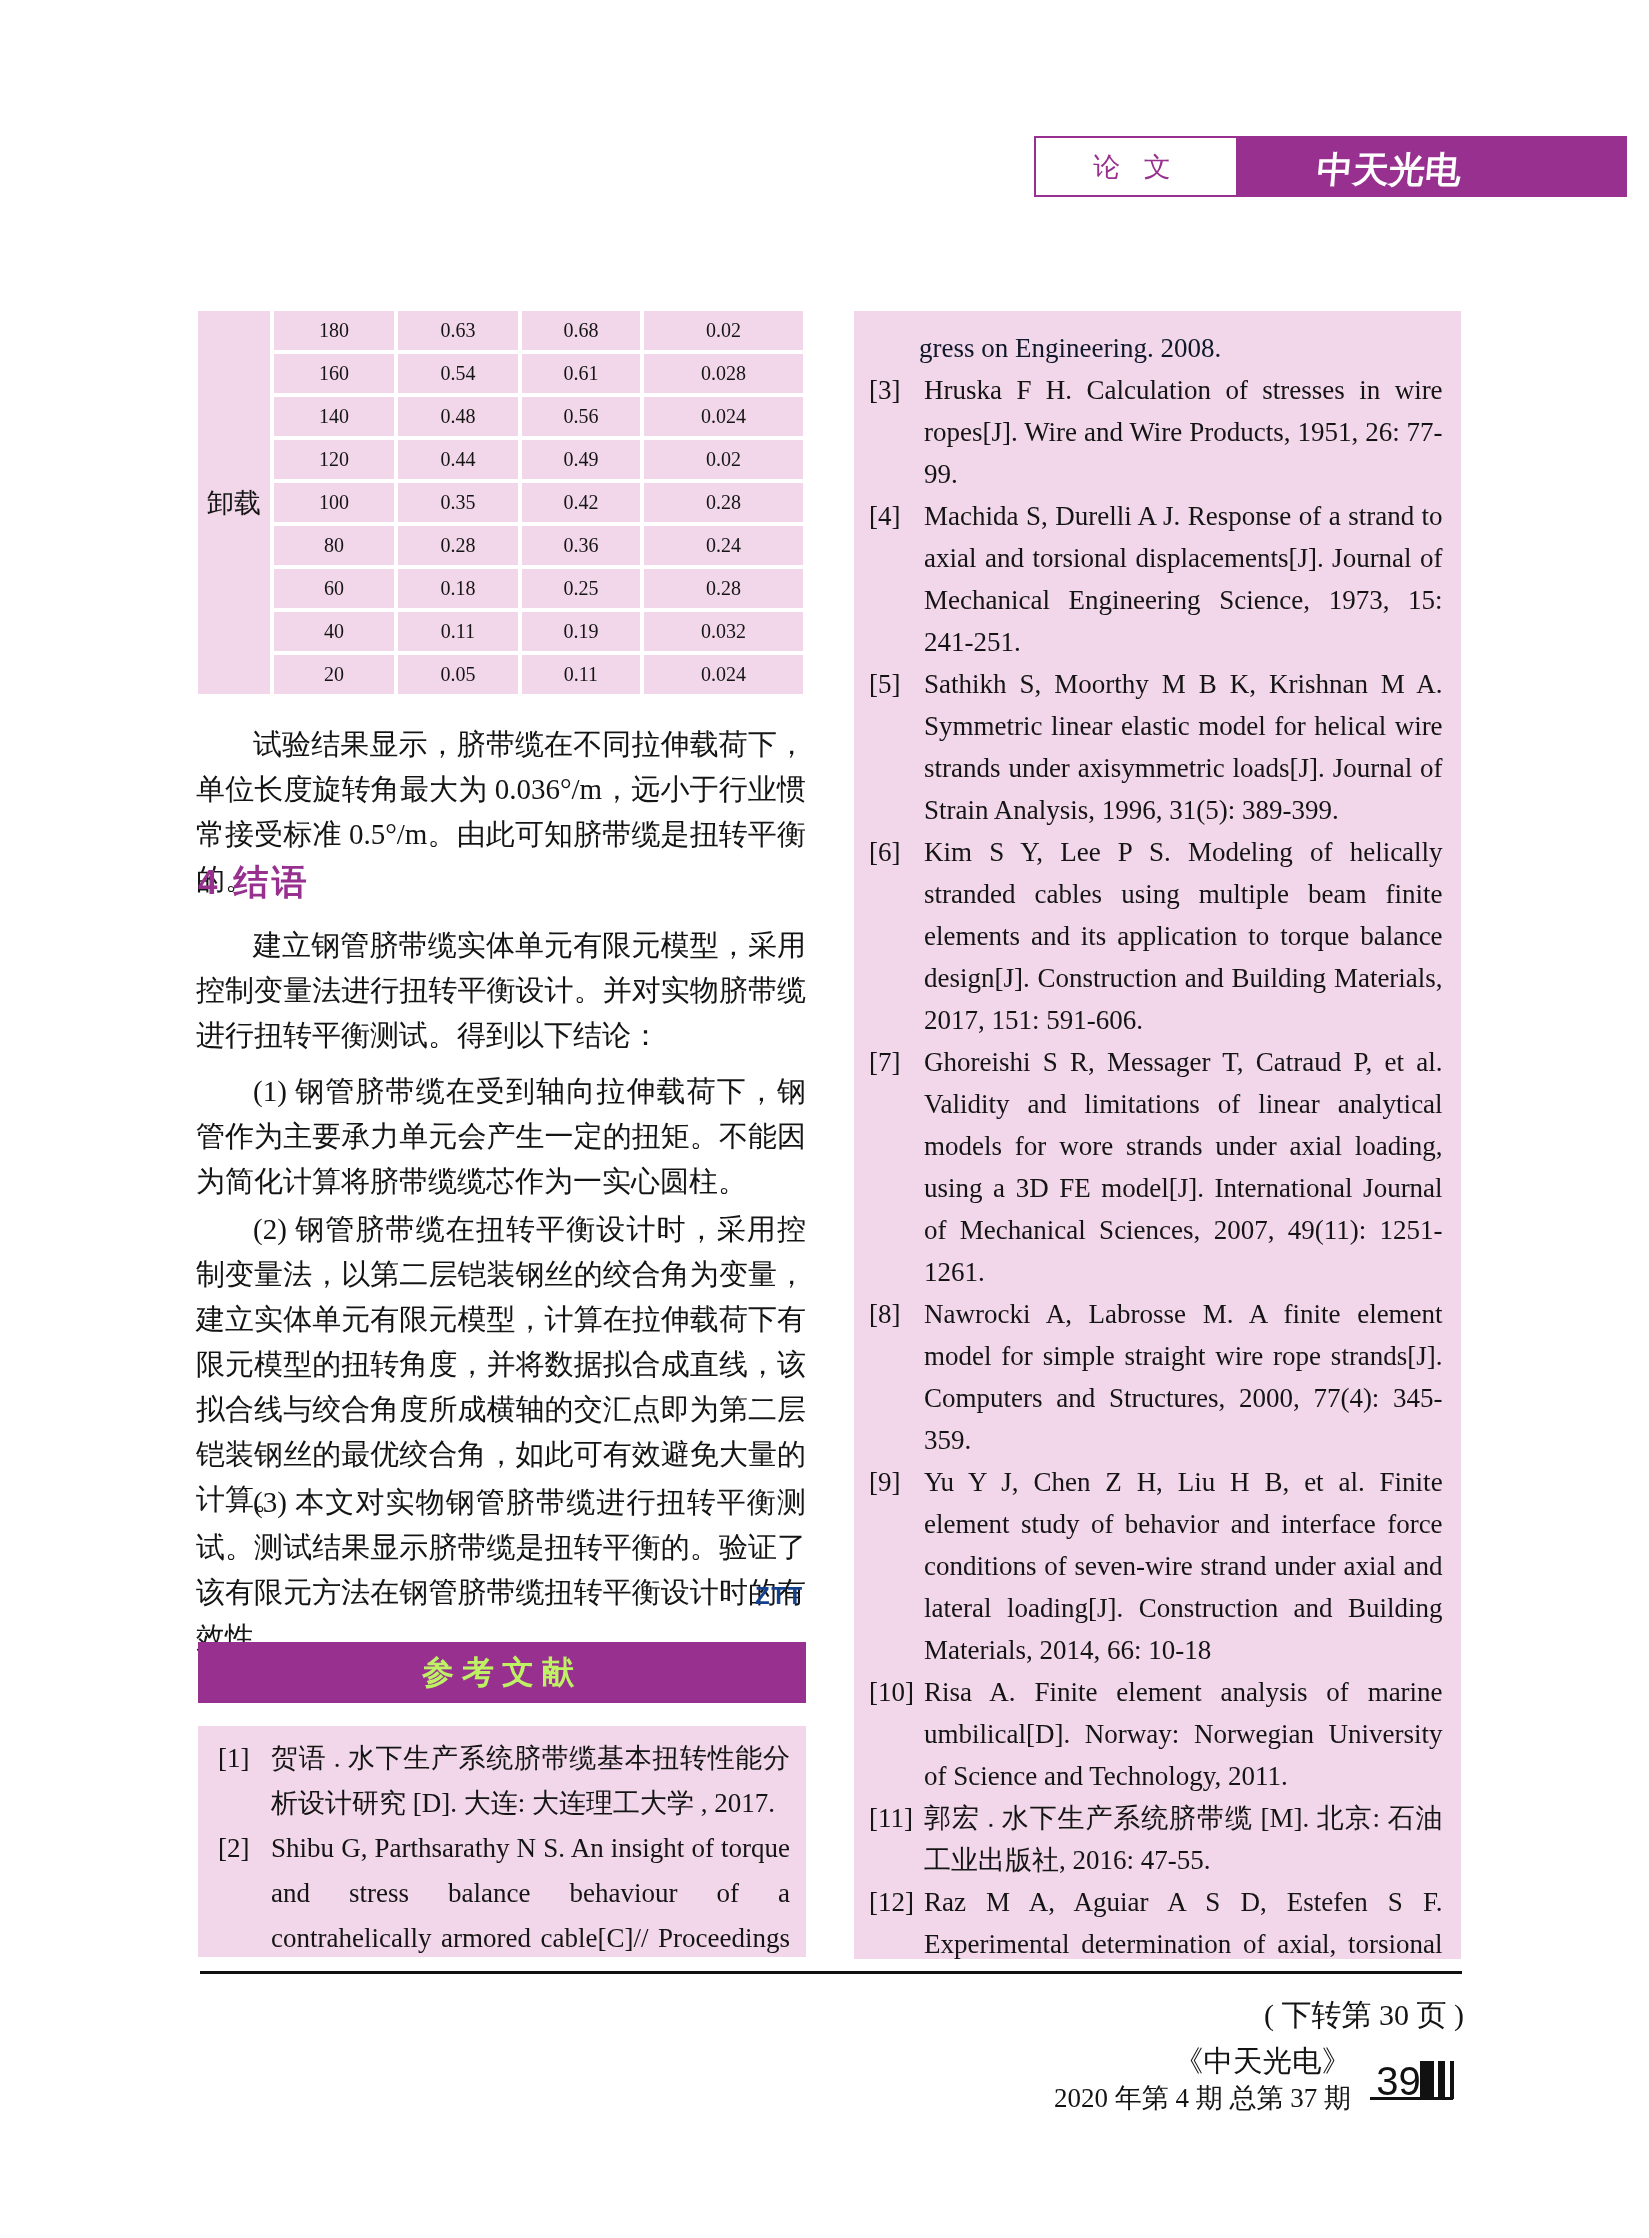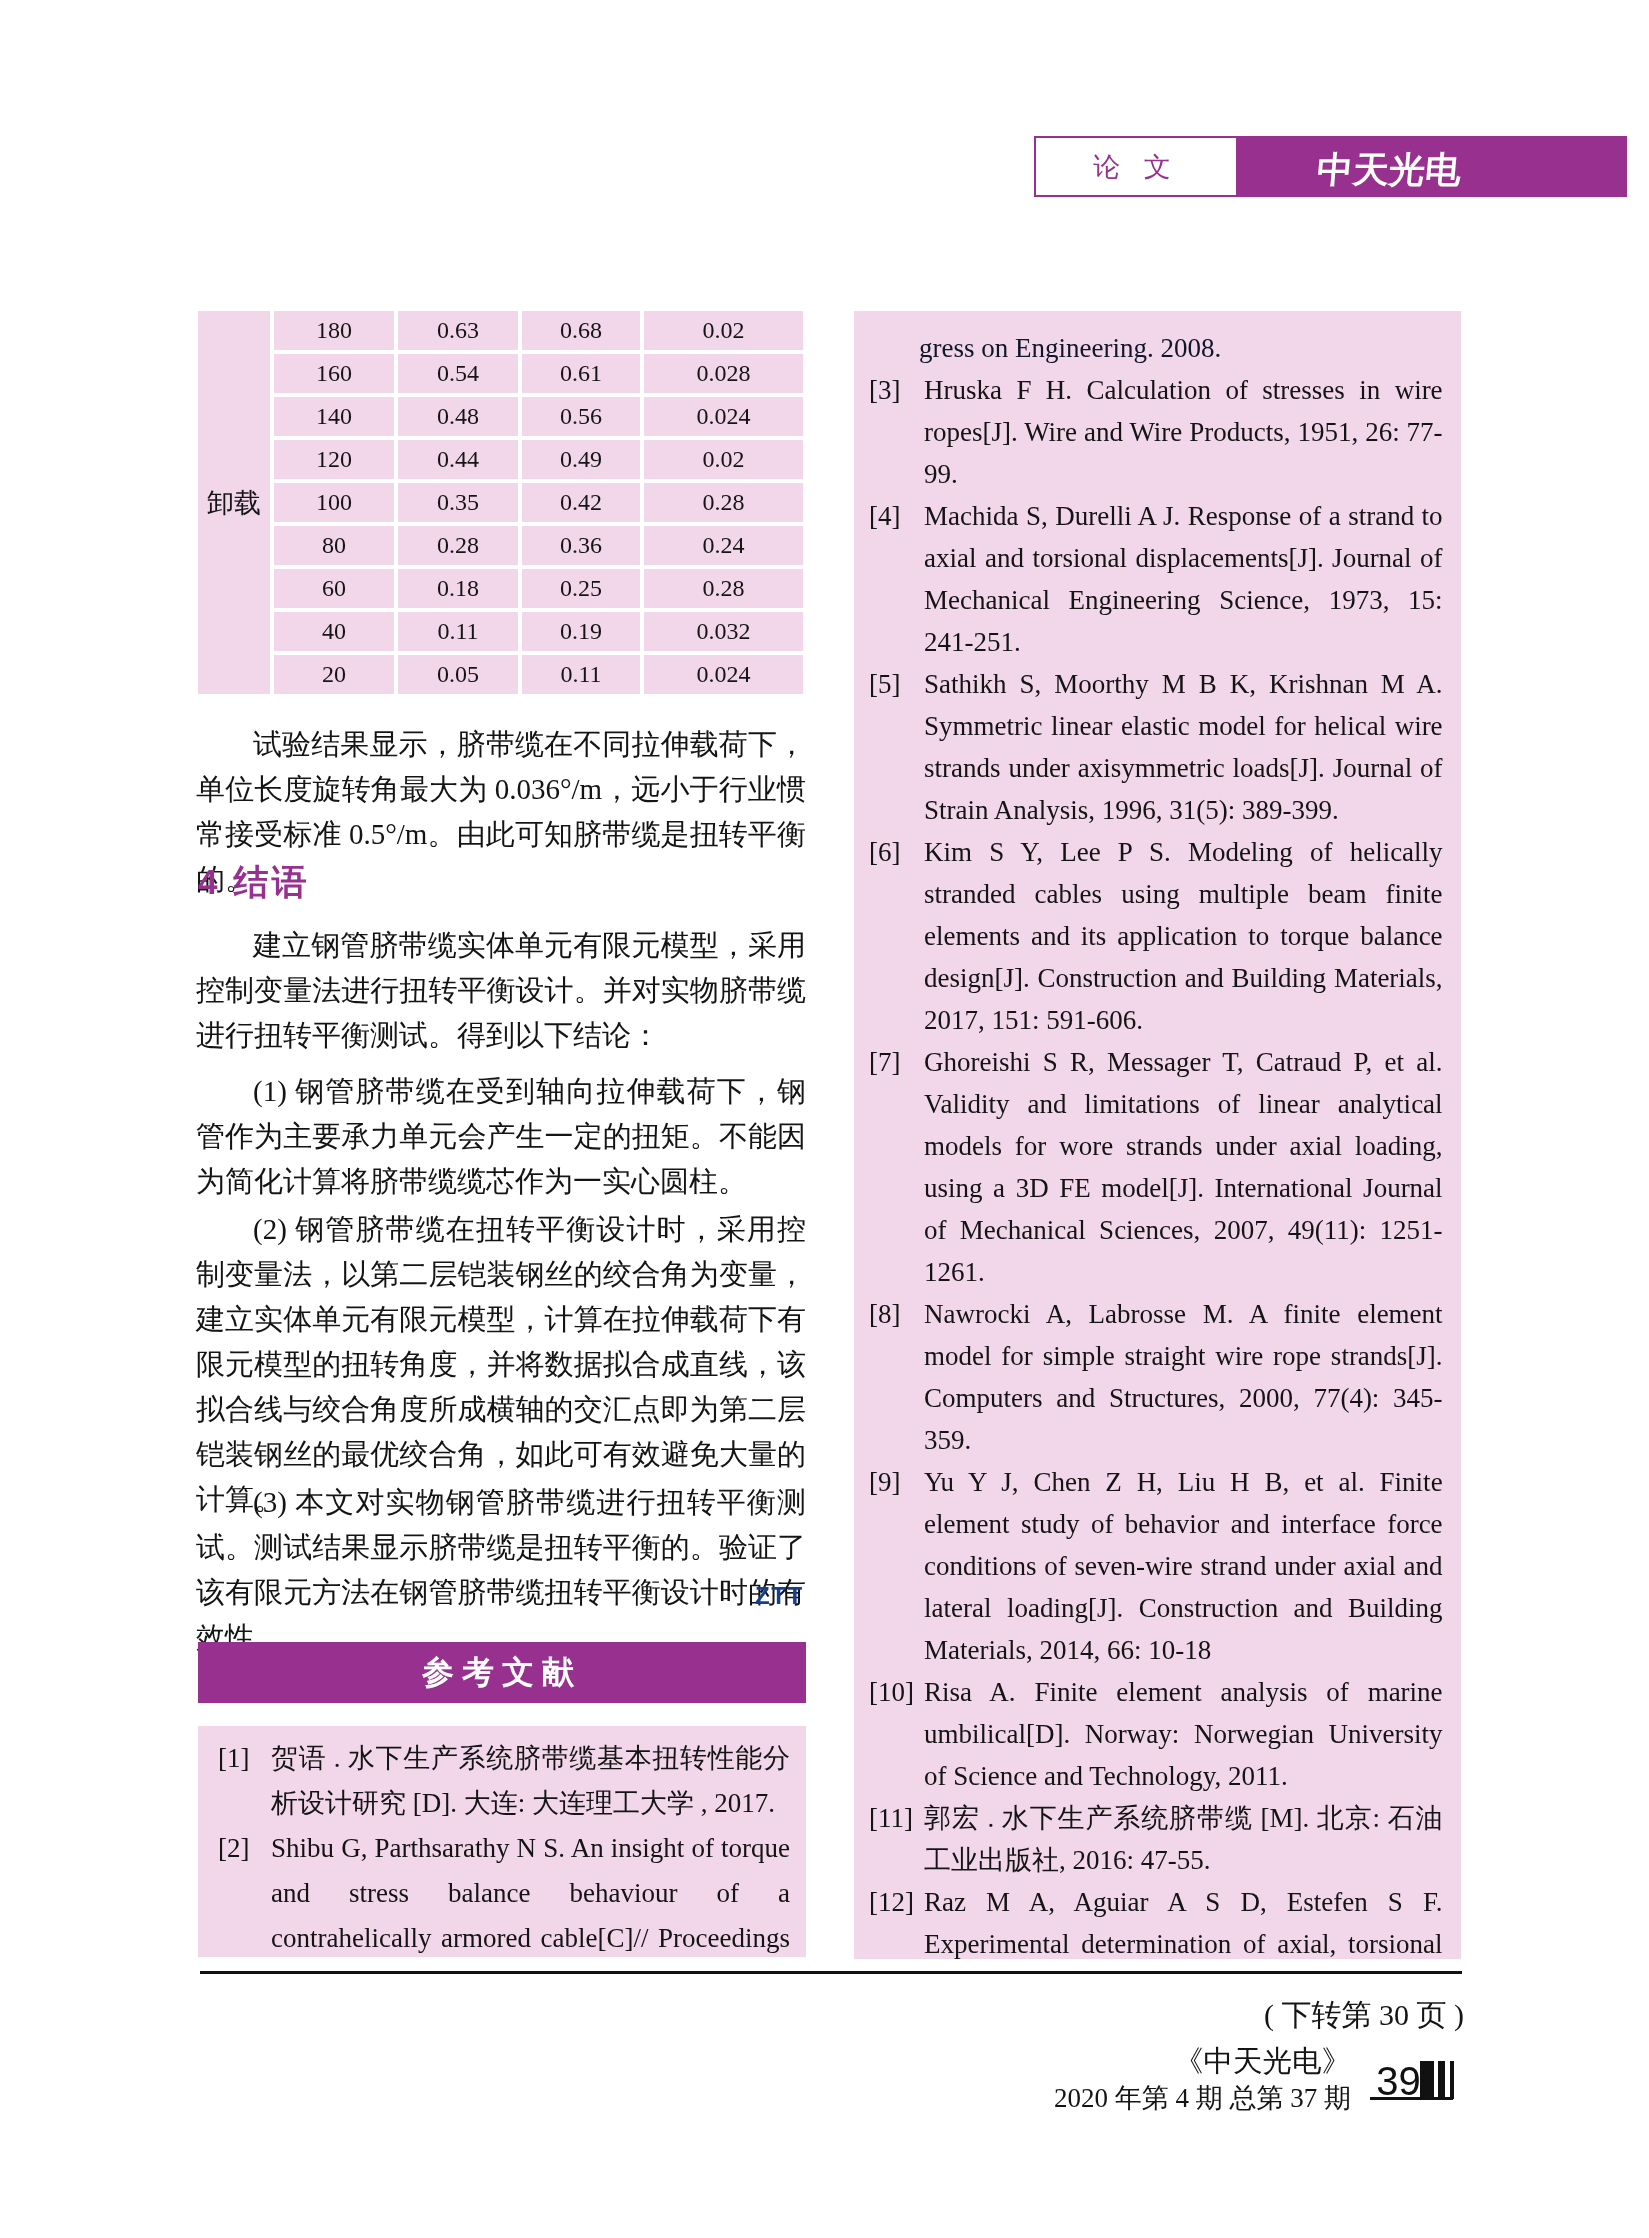--- a/index.html
+++ b/index.html
@@ -23,21 +23,21 @@
     font-size:36px; font-weight:900; color:#ffffff; transform:skewX(-5deg);
   }
   
   .dtable {
     position:absolute; left:198px; top:311px;
     display:grid; grid-template-columns:72px 120px 120px 118px 159px;
     grid-auto-rows:39px; gap:4px;
   }
   .dtable .cell {
     background:#f1d7e9; display:flex; align-items:center; justify-content:center;
-    font-size:24px; color:#151515;
+    font-size:20px; color:#151515;
   }
   .dtable .label-cell { grid-column:1; grid-row:1 / span 9; font-size:27px; }
   
   .para {
     position:absolute; left:196px; width:610px;
     font-size:29px; line-height:45px; text-align:justify; text-indent:57px;
     color:#141414;
   }
   .section-heading {
     position:absolute; left:198px; top:859px;
@@ -47,21 +47,21 @@
   .ztt-mark {
     position:absolute; left:755px; top:1582px;
     font-family:"Liberation Sans","DejaVu Sans",sans-serif;
     font-size:24px; font-weight:900; color:#14418f; letter-spacing:1.6px;
   }
   
   .ref-banner {
     position:absolute; left:198px; top:1642px; width:608px; height:61px; background:#97308f;
     display:flex; align-items:center; justify-content:center;
     font-family:"Liberation Sans","DejaVu Sans",sans-serif;
-    font-size:32px; font-weight:bold; color:#ffffff; letter-spacing:8px;
+    font-size:32px; font-weight:bold; color:#bef264; letter-spacing:8px;
   }
   .refs-left {
     position:absolute; left:198px; top:1726px; width:608px; height:231px;
     background:#f1d7e9; box-sizing:border-box; padding:9.6px 16px 0 0; overflow:hidden;
   }
   .refs-left .ref { padding-left:73px; }
   .refs-left .ref-num { left:20px; }
   .refs-right {
     position:absolute; left:854px; top:311px; width:607px; height:1648px;
     background:#f1d7e9; box-sizing:border-box; padding:16px 18.4px 0 0; overflow:hidden;

